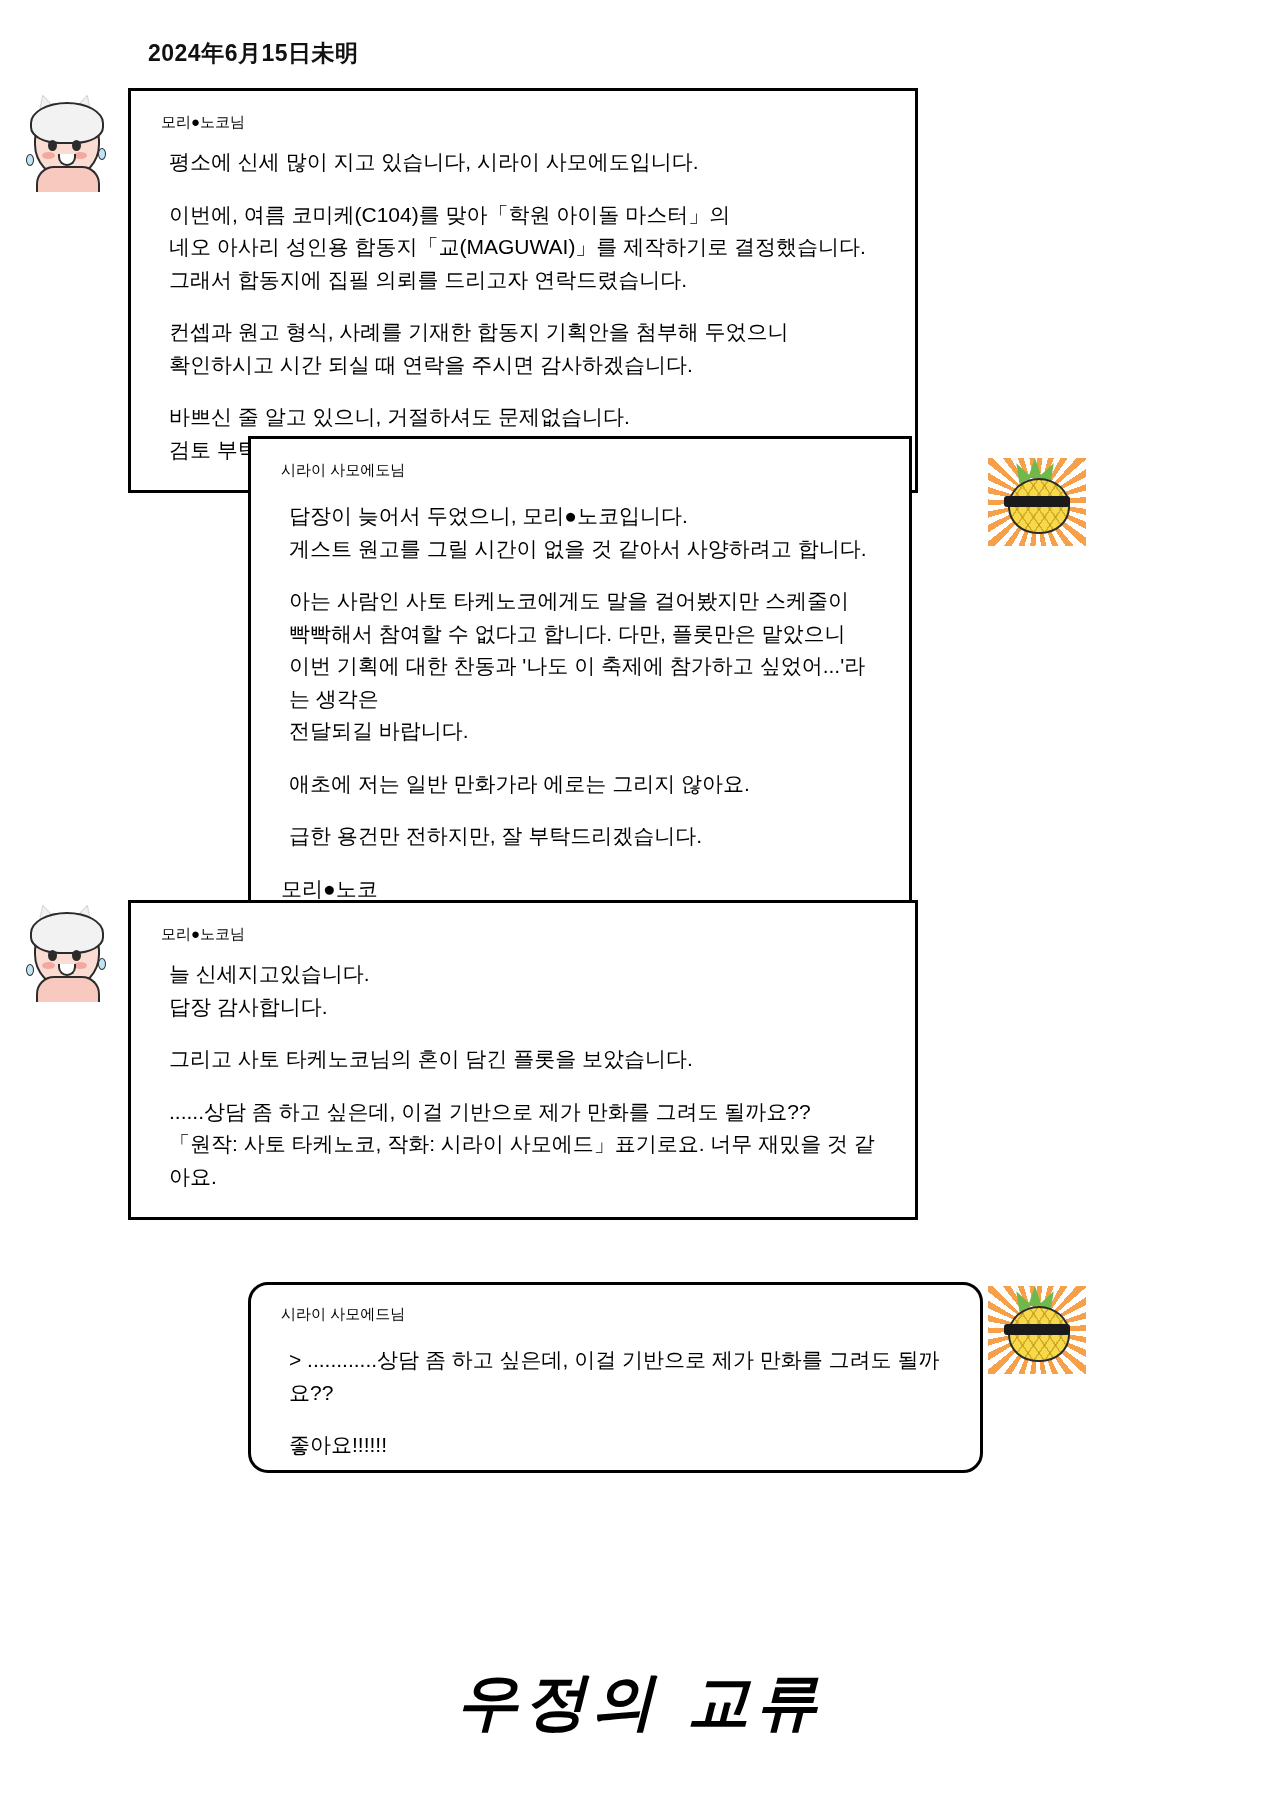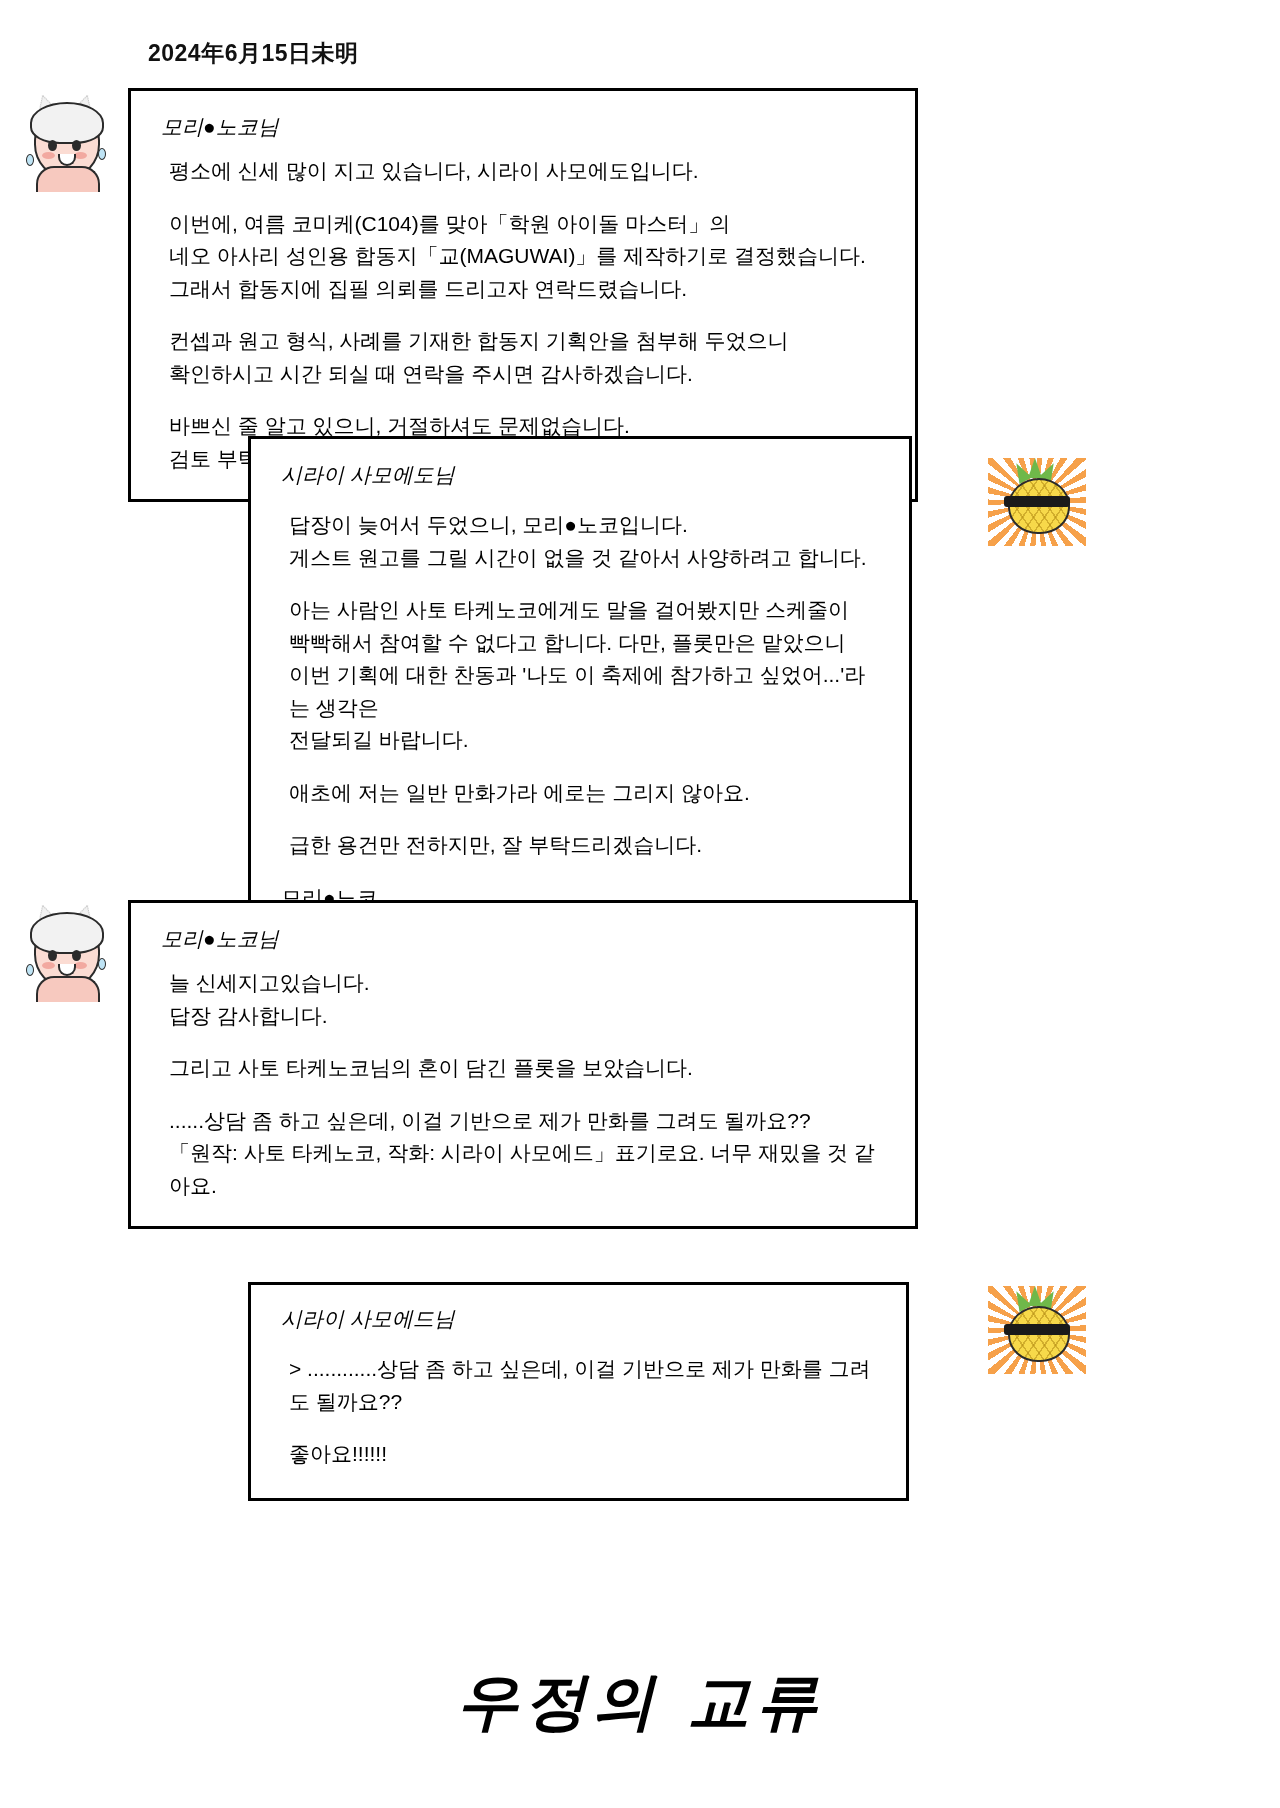--- a/index.html
+++ b/index.html
@@ -34,23 +34,22 @@
 
   
   .msg {
     position: absolute;
     border: 3px solid #000;
     background: #fff;
     box-sizing: border-box;
     padding: 22px 26px 24px 30px;
   }
   .msg .to {
-    font-size: 21px;
+    font-size: 15px;
     margin-bottom: 14px;
-    font-style: italic;
   }
   .msg p {
     margin: 0 0 20px 8px;
     font-size: 21px;
     line-height: 1.55;
   }
   .msg p:last-child { margin-bottom: 7px; }
   .msg p.tight { margin-bottom: 0; }
   .msg .sig { font-size: 21px; margin: 0; }
 
@@ -65,23 +64,24 @@
     width: 664px;
   }
   .msg-c {
     left: 128px;
     top: 900px;
     width: 790px;
   }
   .msg-d {
     left: 248px;
     top: 1282px;
-    width: 661px;
+    width: 735px;
     padding-top: 20px;
-    padding-bottom: 27px;
+    padding-bottom: 8px;
+    border-radius: 20px;
   }
   .msg-b .to, .msg-d .to { margin-bottom: 20px; }
 
   
   .avatar {
     position: absolute;
     width: 96px;
     height: 96px;
   }
   .avatar-left-1 { left: 20px; top: 96px; }

